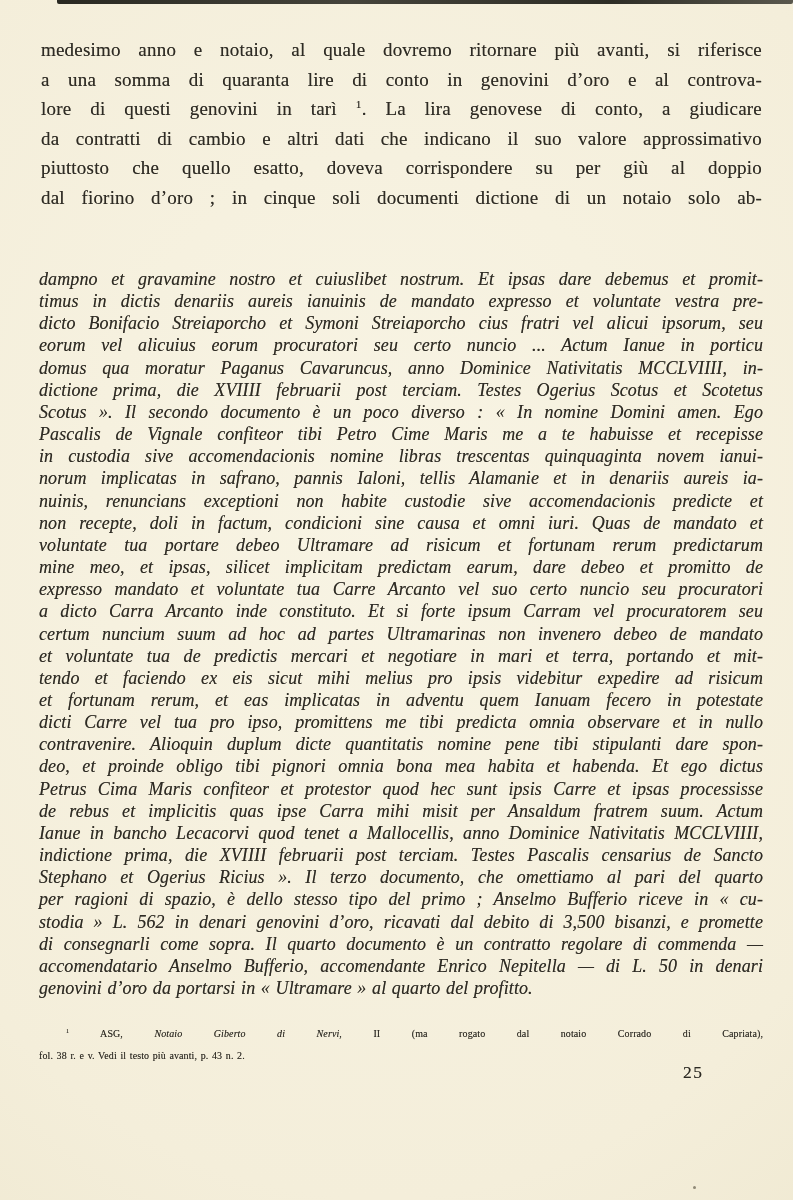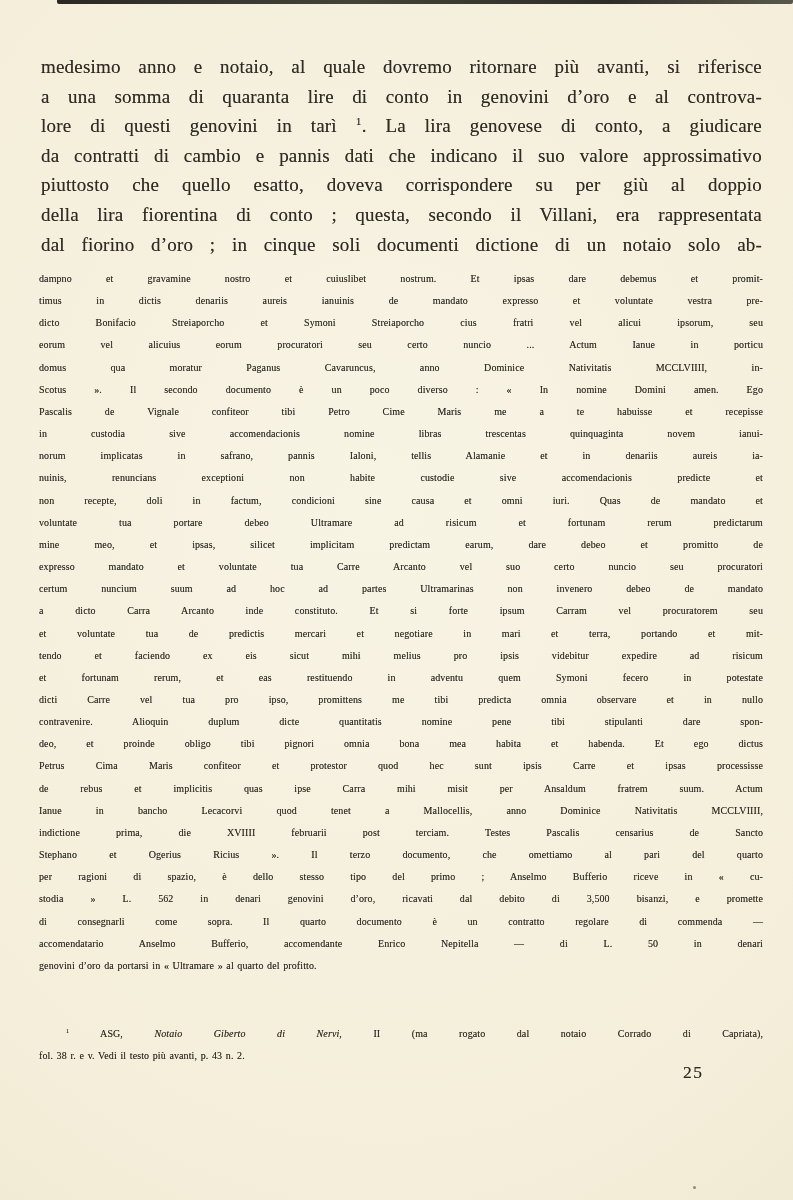--- a/index.html
+++ b/index.html
@@ -27,33 +27,34 @@
   .scan-edge {
     position: absolute;
     top: 0; left: 57px; right: 0; height: 4px;
     background: linear-gradient(90deg,
       rgba(24,24,18,0.92) 0%, rgba(24,24,18,0.8) 40%,
       rgba(24,24,18,0.9) 75%, rgba(24,24,18,0.7) 100%);
     border-radius: 0 0 2px 2px;
   }
   .main-text {
     position: absolute;
-    top: 52px; left: 41px; width: 721px;
+    top: 35px; left: 41px; width: 721px;
     font-size: 19px;
     line-height: 29.6px;
     word-spacing: 1.5px;
     letter-spacing: 0.2px;
   }
   .small-text {
     position: absolute;
     top: 268px; left: 39px; width: 724px;
-    font-size: 10px;
+    font-size: 18px;
     line-height: 22.15px;
     word-spacing: 1px;
     letter-spacing: 0.1px;
+    font-style: italic;
   }
   .footnote {
     position: absolute;
     top: 1023px; left: 39px; width: 724px;
     font-size: 10px;
     line-height: 22.4px;
     word-spacing: 1px;
     letter-spacing: 0.1px;
   }
   .tline {
@@ -89,46 +90,46 @@
 </head>
 <body>
 
 <div class="page">
   <div class="scan-edge"></div>
 
   <div class="main-text">
       <div class="tline"><span>medesimo anno e notaio, al quale dovremo ritornare più avanti, si riferisce</span></div>
       <div class="tline"><span>a una somma di quaranta lire di conto in genovini d’oro e al controva-</span></div>
       <div class="tline"><span>lore di questi genovini in tarì </span><sup>1</sup><span>. La lira genovese di conto, a giudicare</span></div>
-      <div class="tline"><span>da contratti di cambio e pannis dati che indicano il suo valore approssimativo</span></div>
+      <div class="tline"><span>da contratti di cambio e altri dati che indicano il suo valore approssimativo</span></div>
       <div class="tline"><span>piuttosto che quello esatto, doveva corrispondere su per giù al doppio</span></div>
-      <div class="tline"><span>della lira fiorentina di conto ; questa, secondo il Villani, era rappresentata</span></div>
       <div class="tline"><span>dal fiorino d’oro ; in cinque soli documenti dictione di un notaio solo ab-</span></div>
     </div>
 
   <div class="small-text">
       <div class="tline"><span>dampno et gravamine nostro et cuiuslibet nostrum. Et ipsas dare debemus et promit-</span></div>
       <div class="tline"><span>timus in dictis denariis aureis ianuinis de mandato expresso et voluntate vestra pre-</span></div>
       <div class="tline"><span>dicto Bonifacio Streiaporcho et Symoni Streiaporcho cius fratri vel alicui ipsorum, seu</span></div>
       <div class="tline"><span>eorum vel alicuius eorum procuratori seu certo nuncio ... Actum Ianue in porticu</span></div>
       <div class="tline"><span>domus qua moratur Paganus Cavaruncus, anno Dominice Nativitatis MCCLVIIII, in-</span></div>
+      <div class="tline"><span>dictione prima, die XVIIII februarii post terciam. Testes Ogerius Scotus et Scotetus</span></div>
       <div class="tline"><span>Scotus ». Il secondo documento è un poco diverso : « In nomine Domini amen. Ego</span></div>
       <div class="tline"><span>Pascalis de Vignale confiteor tibi Petro Cime Maris me a te habuisse et recepisse</span></div>
       <div class="tline"><span>in custodia sive accomendacionis nomine libras trescentas quinquaginta novem ianui-</span></div>
       <div class="tline"><span>norum implicatas in safrano, pannis Ialoni, tellis Alamanie et in denariis aureis ia-</span></div>
       <div class="tline"><span>nuinis, renuncians exceptioni non habite custodie sive accomendacionis predicte et</span></div>
       <div class="tline"><span>non recepte, doli in factum, condicioni sine causa et omni iuri. Quas de mandato et</span></div>
       <div class="tline"><span>voluntate tua portare debeo Ultramare ad risicum et fortunam rerum predictarum</span></div>
       <div class="tline"><span>mine meo, et ipsas, silicet implicitam predictam earum, dare debeo et promitto de</span></div>
       <div class="tline"><span>expresso mandato et voluntate tua Carre Arcanto vel suo certo nuncio seu procuratori</span></div>
+      <div class="tline"><span>a dicto Carra Arcanto inde constituto. Et si forte ipsum Carram vel procuratorem seu</span></div>
       <div class="tline"><span>certum nuncium suum ad hoc ad partes Ultramarinas non invenero debeo de mandato</span></div>
-      <div class="tline"><span>a dicto Carra Arcanto inde constituto. Et si forte ipsum Carram vel procuratorem seu</span></div>
       <div class="tline"><span>et voluntate tua de predictis mercari et negotiare in mari et terra, portando et mit-</span></div>
       <div class="tline"><span>tendo et faciendo ex eis sicut mihi melius pro ipsis videbitur expedire ad risicum</span></div>
-      <div class="tline"><span>et fortunam rerum, et eas restituendo in adventu quem Symoni fecero in potestate</span></div>
+      <div class="tline"><span>et fortunam rerum, et eas implicatas in adventu quem Ianuam fecero in potestate</span></div>
       <div class="tline"><span>dicti Carre vel tua pro ipso, promittens me tibi predicta omnia observare et in nullo</span></div>
       <div class="tline"><span>contravenire. Alioquin duplum dicte quantitatis nomine pene tibi stipulanti dare spon-</span></div>
       <div class="tline"><span>deo, et proinde obligo tibi pignori omnia bona mea habita et habenda. Et ego dictus</span></div>
       <div class="tline"><span>Petrus Cima Maris confiteor et protestor quod hec sunt ipsis Carre et ipsas processisse</span></div>
       <div class="tline"><span>de rebus et implicitis quas ipse Carra mihi misit per Ansaldum fratrem suum. Actum</span></div>
       <div class="tline"><span>Ianue in bancho Lecacorvi quod tenet a Mallocellis, anno Dominice Nativitatis MCCLVIIII,</span></div>
       <div class="tline"><span>indictione prima, die XVIIII februarii post terciam. Testes Pascalis censarius de Sancto</span></div>
       <div class="tline"><span>Stephano et Ogerius Ricius ». Il terzo documento, che omettiamo al pari del quarto</span></div>
       <div class="tline"><span>per ragioni di spazio, è dello stesso tipo del primo ; Anselmo Bufferio riceve in « cu-</span></div>
       <div class="tline"><span>stodia » L. 562 in denari genovini d’oro, ricavati dal debito di 3,500 bisanzi, e promette</span></div>

